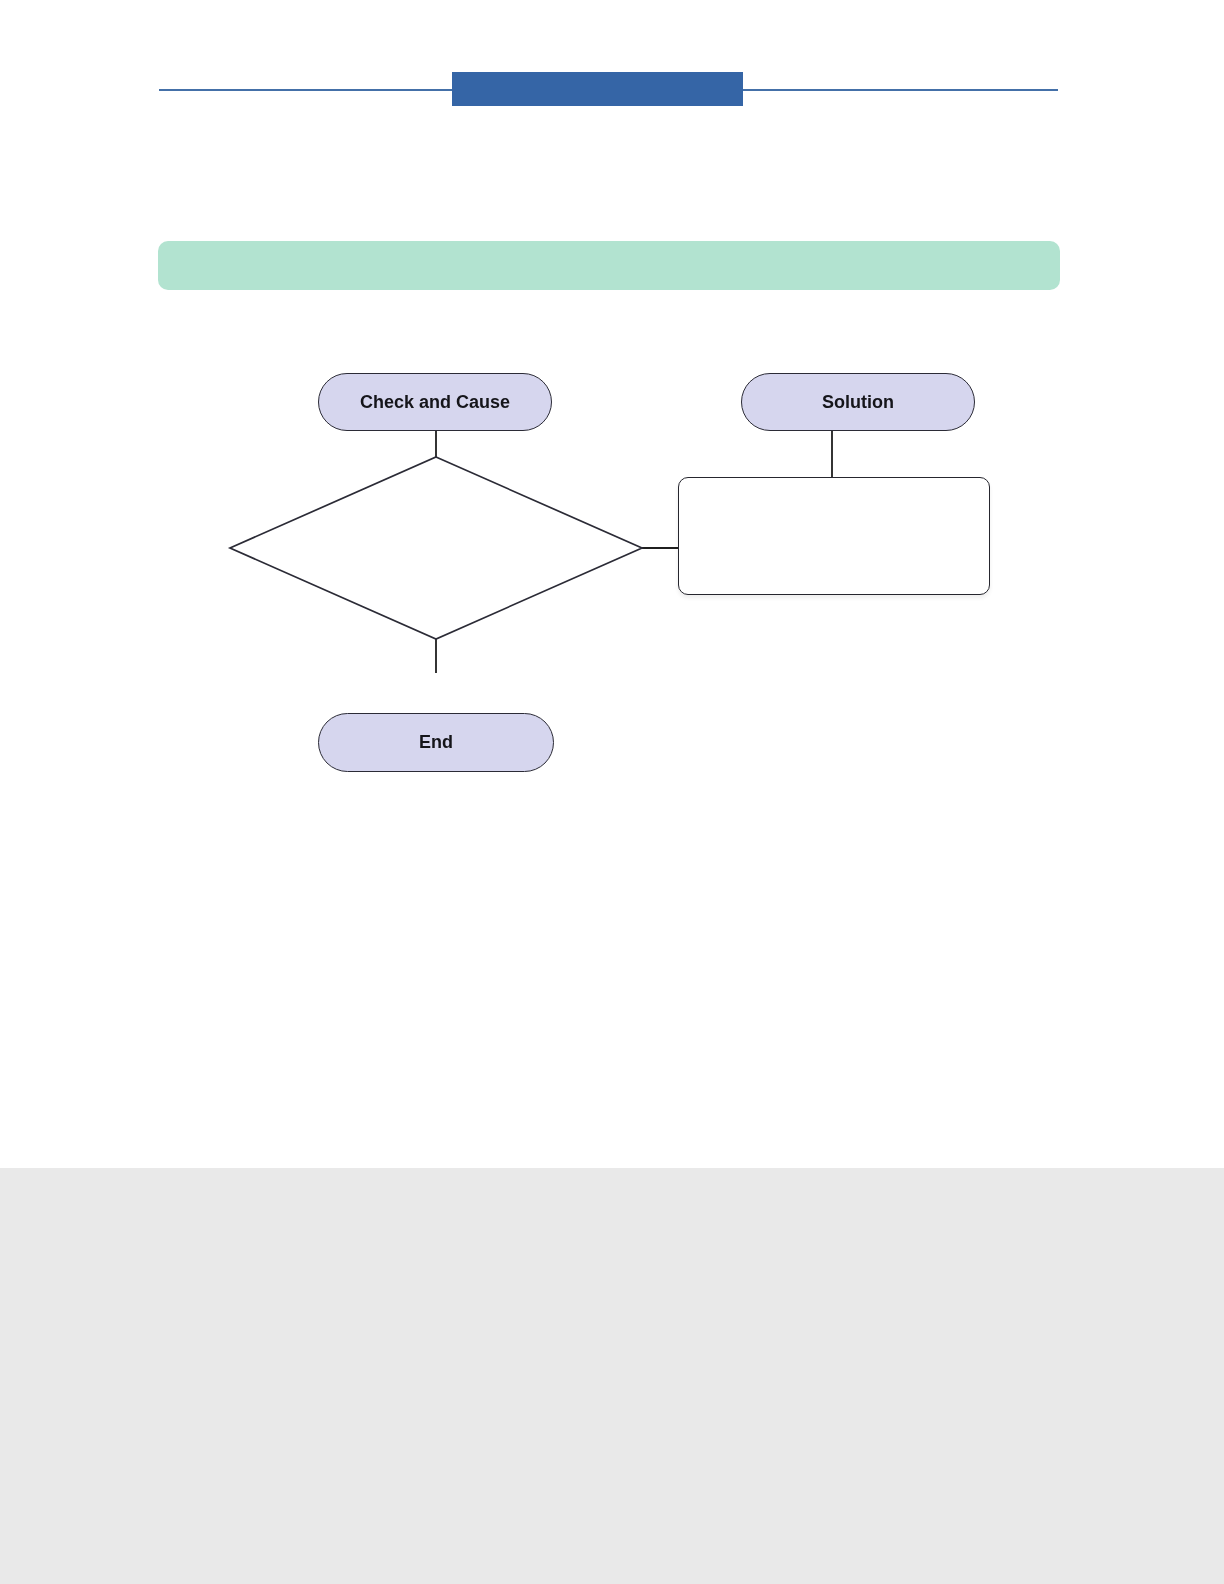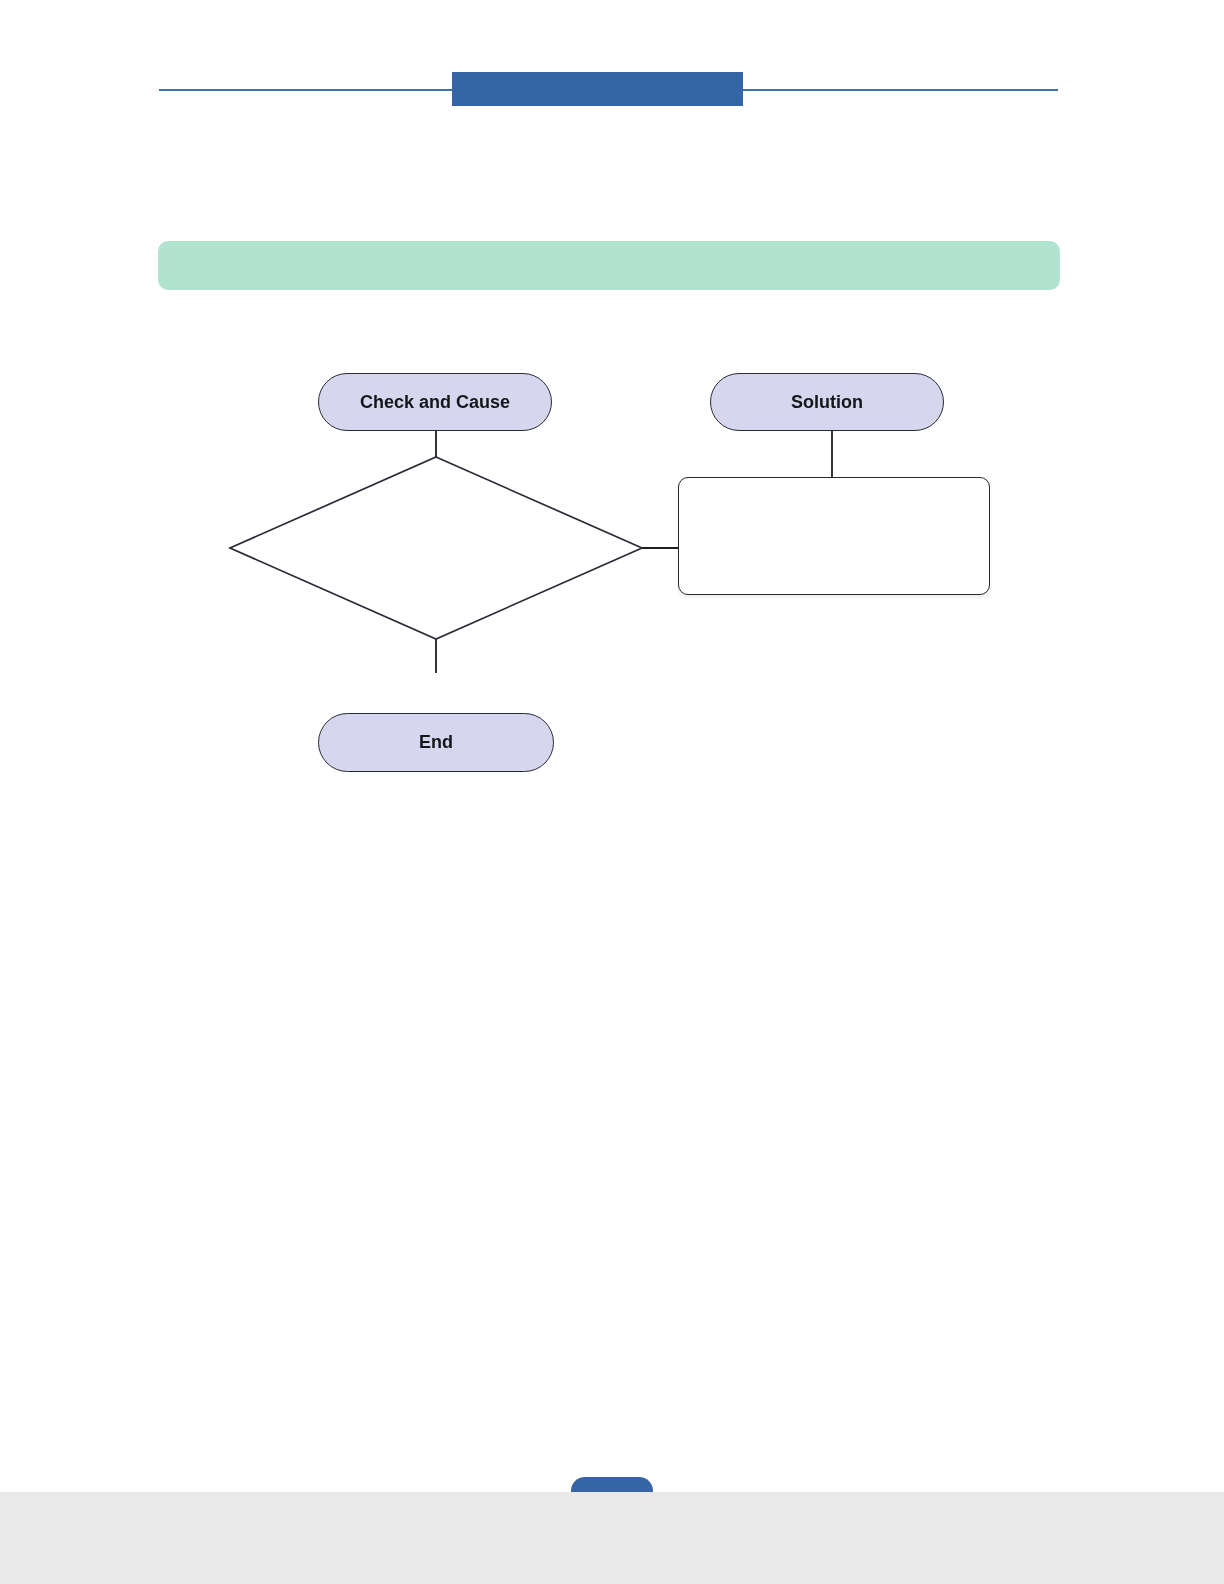--- a/index.html
+++ b/index.html
@@ -10,21 +10,21 @@
     --node-border:#2b2b36;
     --line-ink:#1f1f1f;
     --text-ink:#15151a;
     --navy-underline:#14137f;
     --page-bg:#ffffff;
   }
   *{margin:0;padding:0;box-sizing:border-box;}
   html,body{background:#e9e9e9;}
   .page{
     position:relative;
-    width:1224px;height:1492px;
+    width:1224px;height:1168px;
     background:var(--page-bg);
     margin:0 auto;
     overflow:hidden;
     font-family:"Liberation Sans", sans-serif;
   }
   
   .header-rule{
     position:absolute;left:159px;top:89px;width:899px;height:2px;
     background:var(--rule-blue);
   }
@@ -58,21 +58,21 @@
     text-align:center;
     color:var(--text-ink);
   }
   .pill{
     background:var(--node-lavender);
     border:1.8px solid var(--node-border);
     border-radius:30px;
     font-weight:bold;font-size:18px;
   }
   .pill-check{left:318px;top:373px;width:234px;height:58px;}
-  .pill-solution{left:710px;top:373px;width:234px;height:58px;}
+  .pill-solution{left:741px;top:373px;width:234px;height:58px;}
   .pill-end{left:318px;top:671px;width:236px;height:59px;margin-top:42px;}
   .solution-box{
     left:678px;top:477px;width:312px;height:118px;
     background:#ffffff;
     border:1.6px solid #26262e;
     border-radius:10px;
     box-shadow:0 3px 4px rgba(0,0,0,0.07);
     font-size:15px;
   }
   .decision-label{

